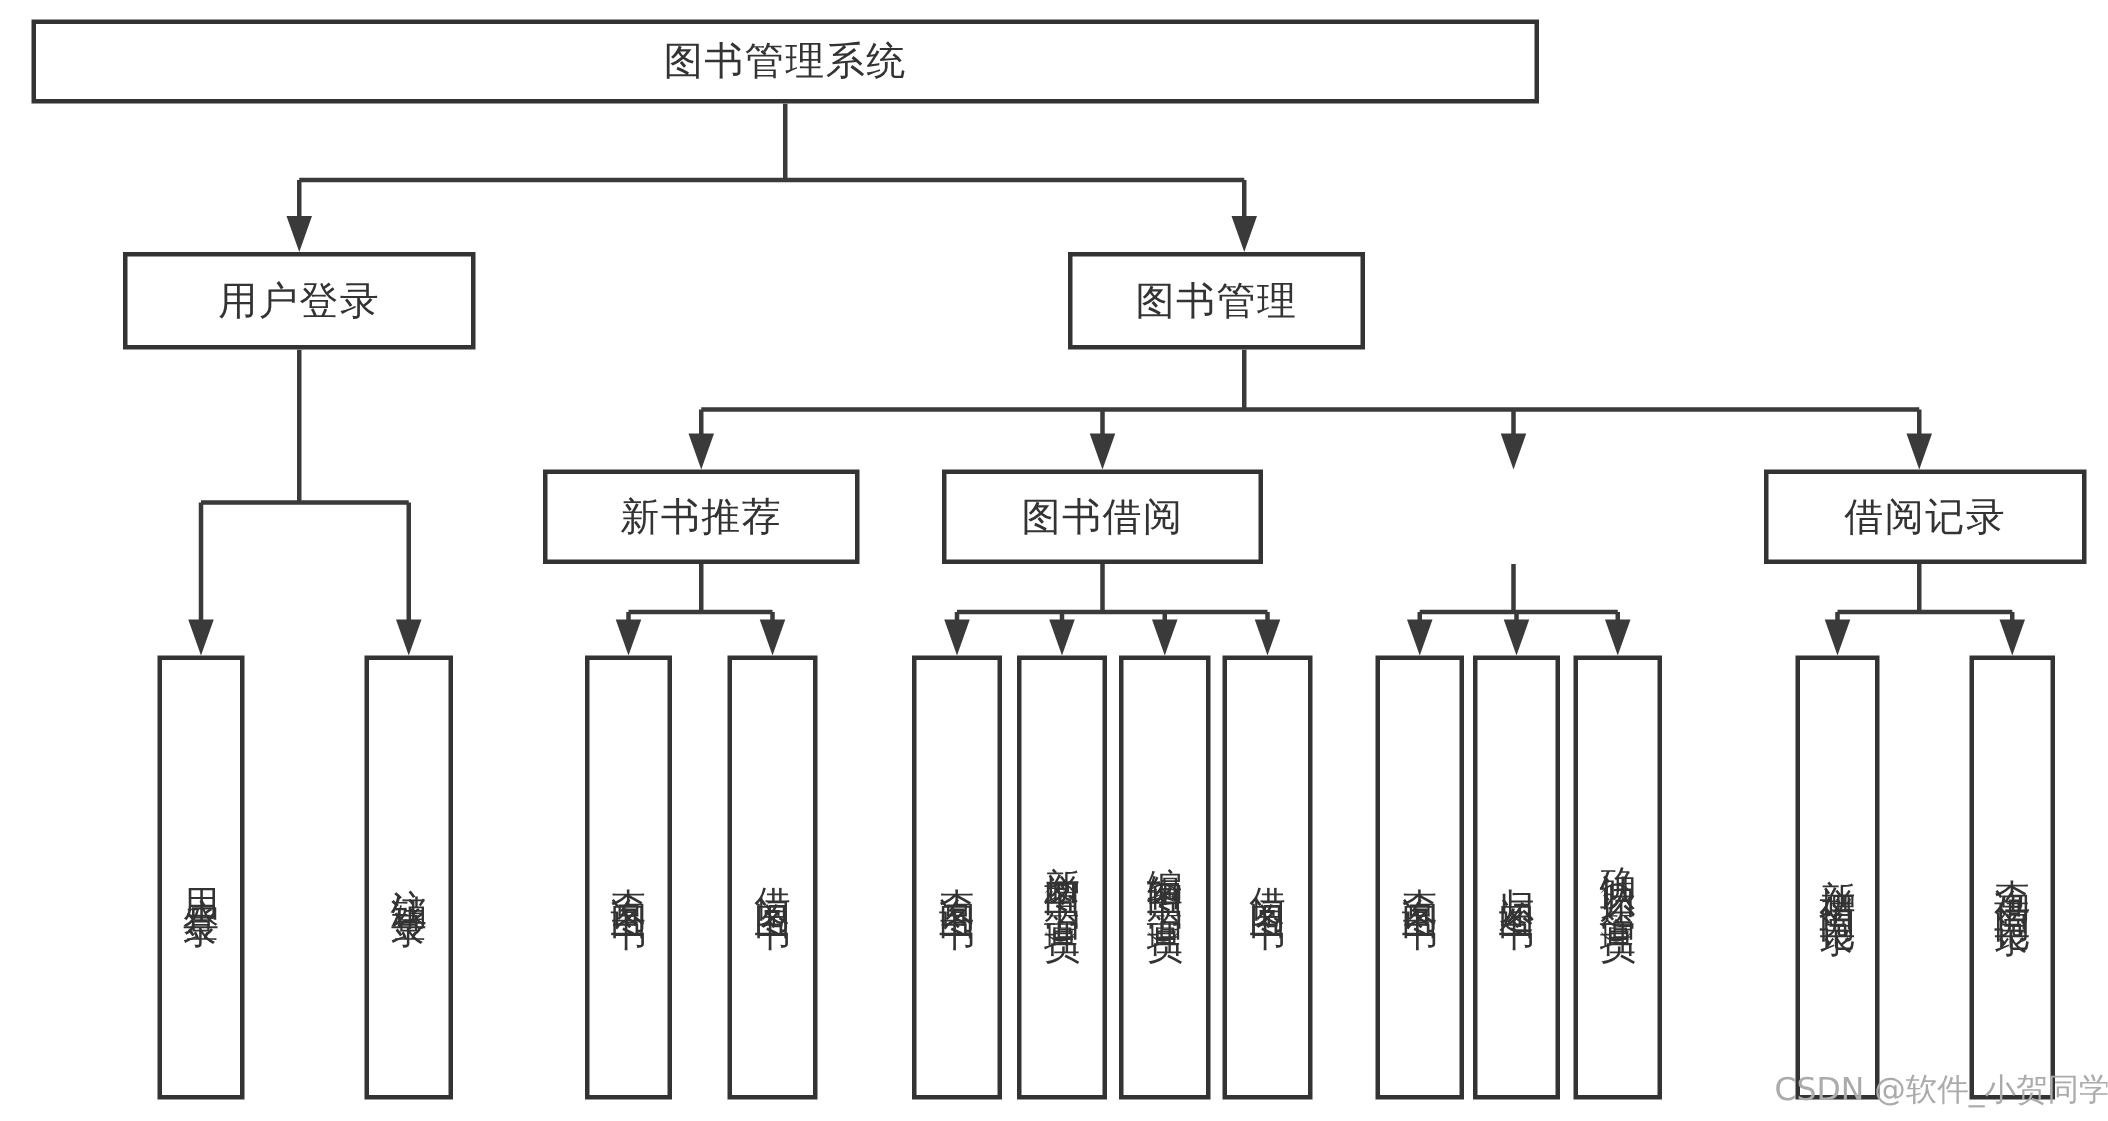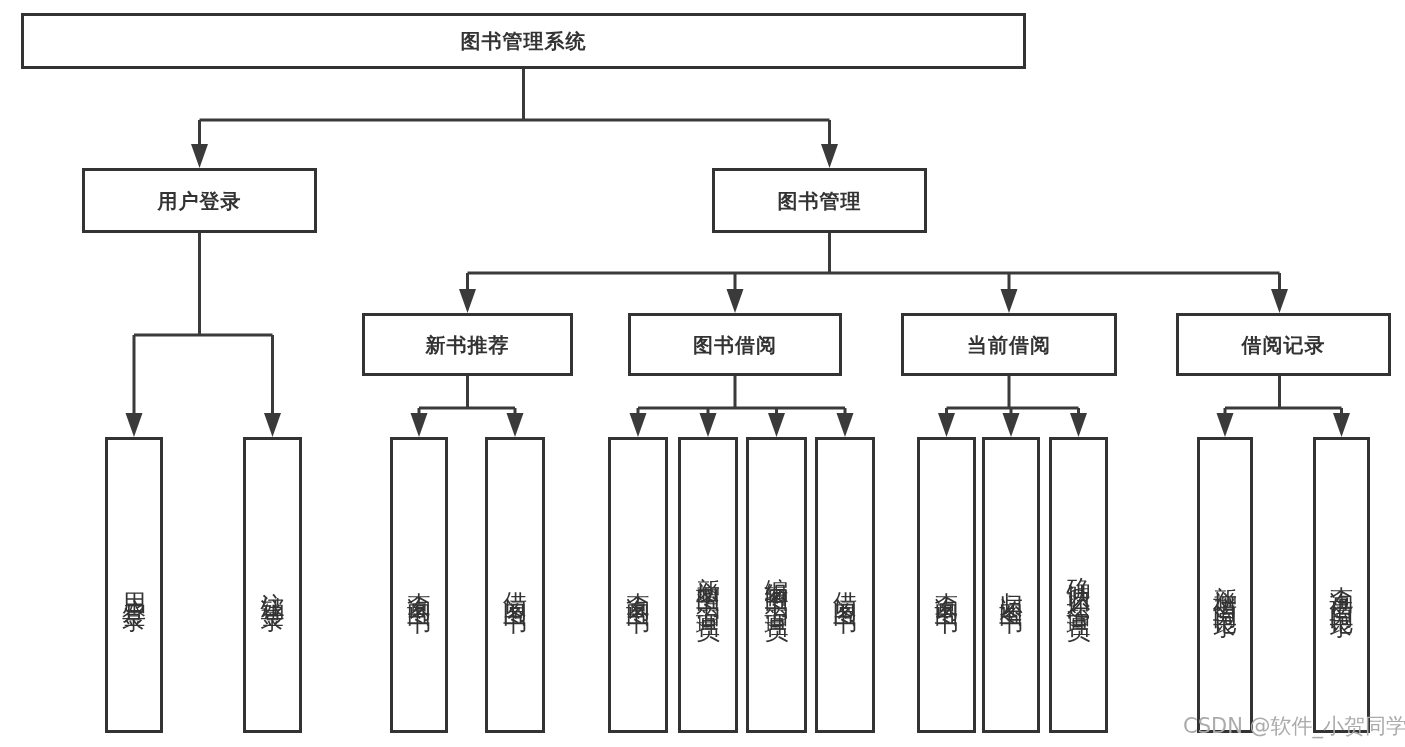--- a/index.html
+++ b/index.html
@@ -40,25 +40,24 @@
     position: absolute;
     box-sizing: border-box;
     background: var(--background);
     border: 3px solid var(--border);
     display: flex;
     align-items: center;
     justify-content: center;
     color: var(--text);
   }
   .node.h span {
-    font-size: 20px;
+    font-size: 26px;
     letter-spacing: 1px;
     line-height: 1;
     white-space: nowrap;
-    font-weight: bold;
   }
   .node.v span {
     writing-mode: vertical-rl;
     text-orientation: mixed;
     font-size: 24px;
     letter-spacing: 6px;
     line-height: 1;
     white-space: nowrap;
   }
   .watermark {
@@ -119,32 +118,29 @@
     </g>
   </svg>
 
   <div class="node h" style="left:21px;top:13px;width:1005px;height:56px">
     <span>图书管理系统</span>
   </div>
 
   <div class="node h" style="left:82px;top:168px;width:235px;height:65px">
     <span>用户登录</span>
   </div>
-  <div class="node h" style="left:712px;top:168px;width:215px;height:65px">
+  <div class="node h" style="left:712px;top:168px;width:198px;height:65px">
     <span>图书管理</span>
   </div>
 
   <div class="node h" style="left:628px;top:313px;width:214px;height:63px">
     <span>图书借阅</span>
   </div>
   <div class="node h" style="left:362px;top:313px;width:211px;height:63px">
     <span>新书推荐</span>
-  </div>
-  <div class="node h" style="left:901px;top:313px;width:216px;height:63px">
-    <span>当前借阅</span>
   </div>
   <div class="node h" style="left:1176px;top:313px;width:215px;height:63px">
     <span>借阅记录</span>
   </div>
 
   <div class="node v" style="left:105px;top:437px;width:58px;height:296px">
     <span>用户登录</span>
   </div>
   <div class="node v" style="left:243px;top:437px;width:59px;height:296px">
     <span>注销登录</span>

